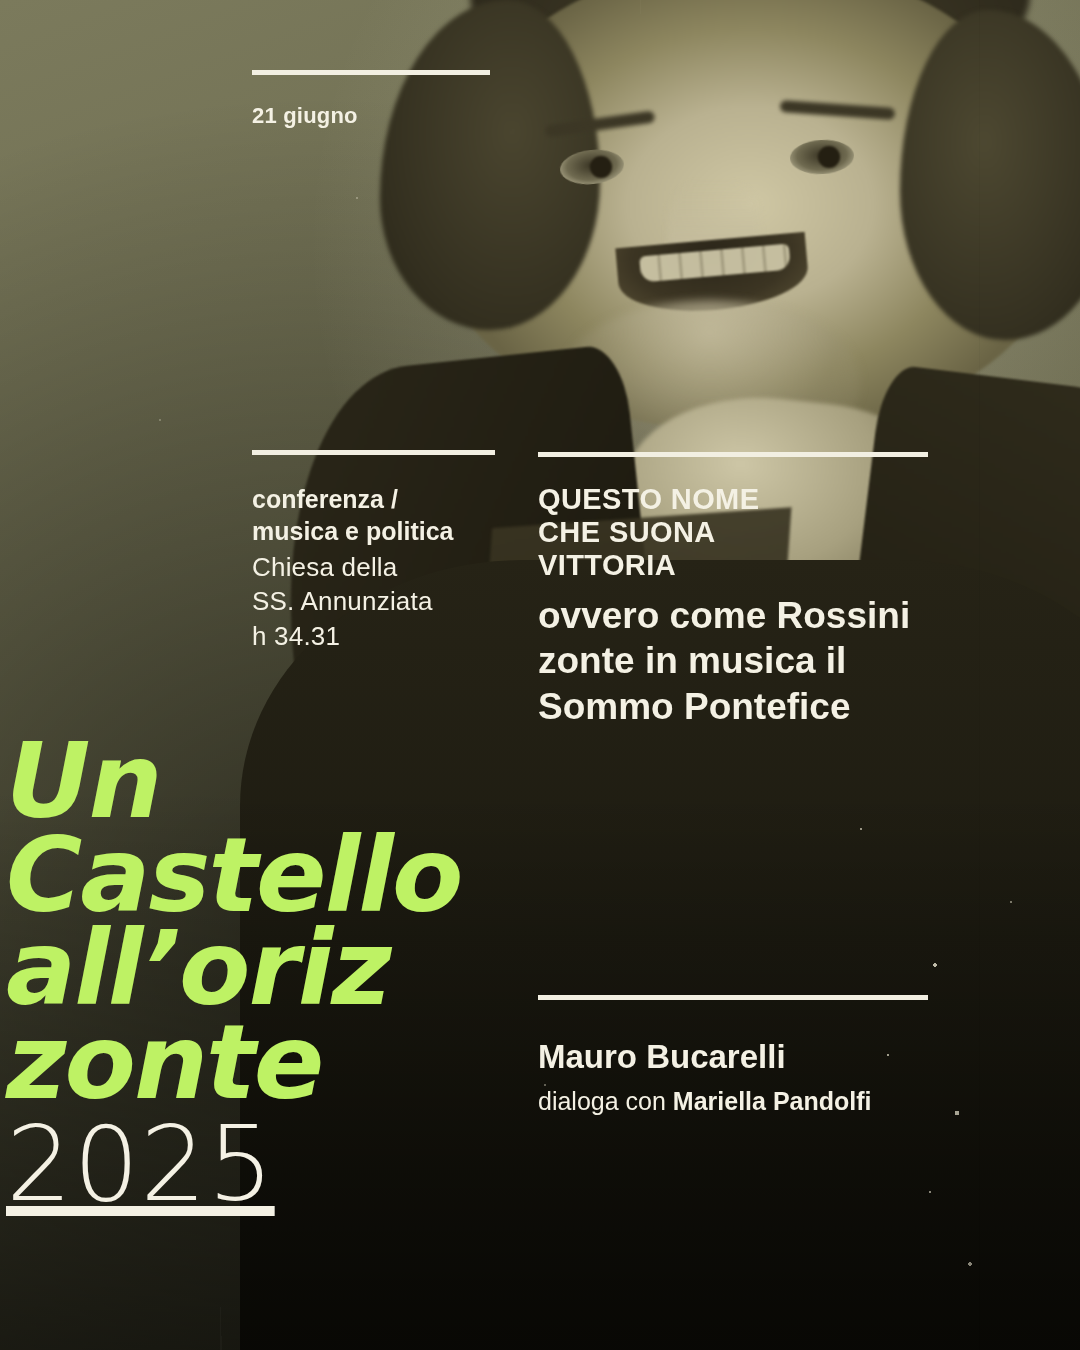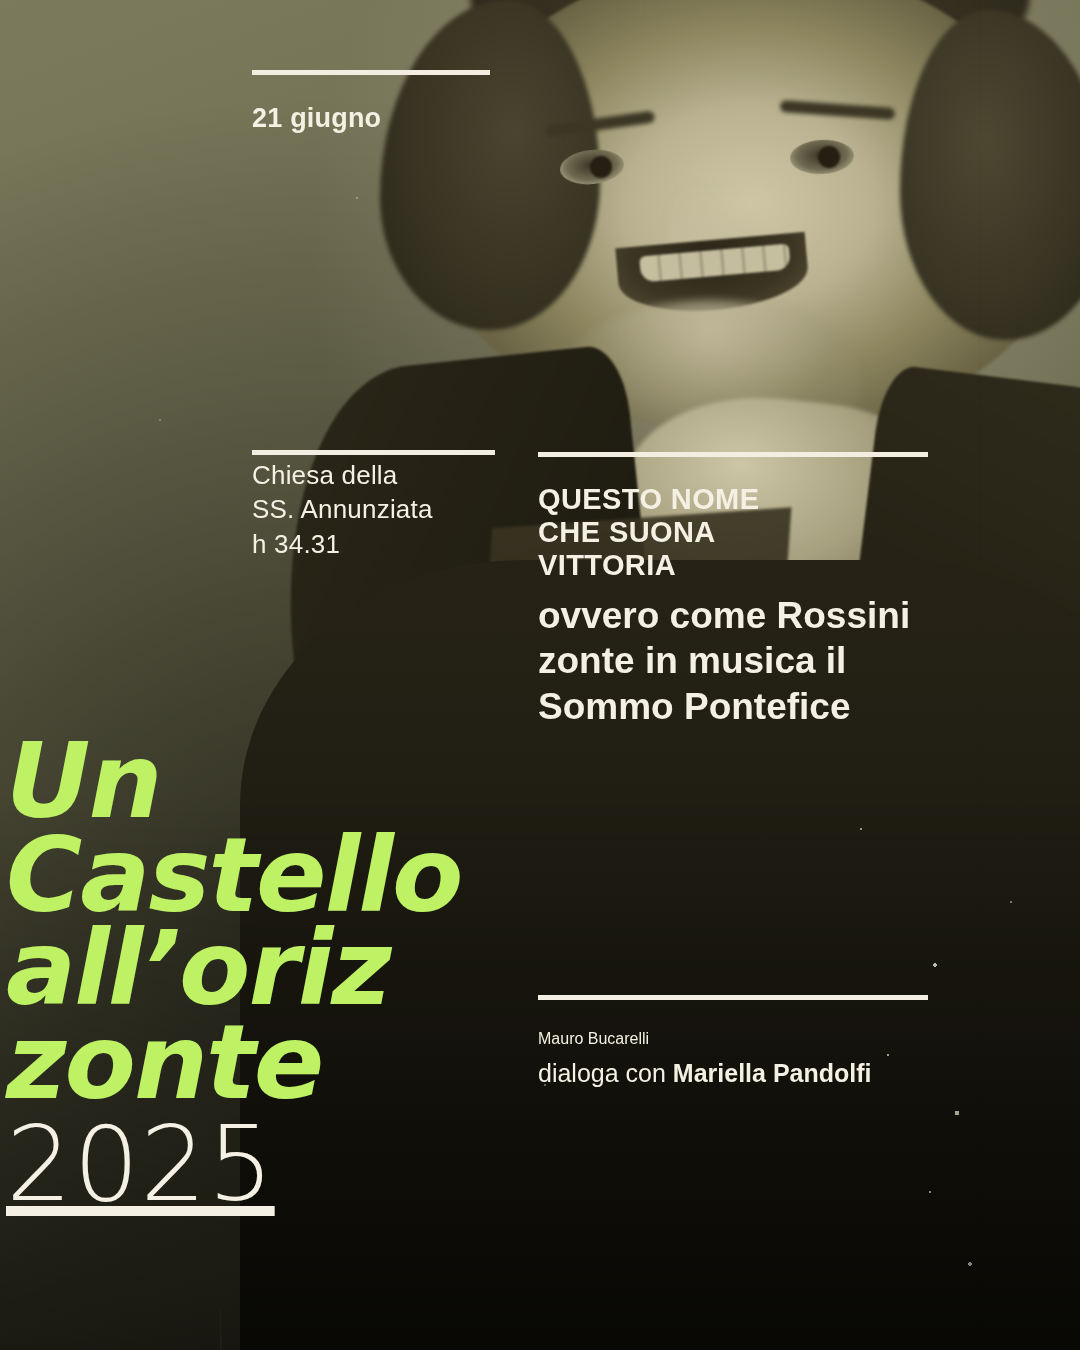--- a/index.html
+++ b/index.html
@@ -181,21 +181,21 @@
     height:5px;
   }
   .txt { color:#f4f1e4; }
 
   #date-block {
     position:absolute; left:252px; top:70px; width:240px;
   }
   #date-block .rule { width:238px; }
   #date-block .date {
     margin-top:28px;
-    font-size:27px; font-weight:bold; letter-spacing:0.2px;
+    font-size:22px; font-weight:bold; letter-spacing:0.2px;
   }
 
   #info-block {
     position:absolute; left:252px; top:450px; width:252px;
   }
   #info-block .rule { width:243px; }
   #info-block .cat {
     margin-top:28px;
     font-size:25px; font-weight:bold; line-height:1.28;
   }
@@ -218,22 +218,22 @@
   #title-block .sub {
     margin-top:12px;
     font-size:37px; font-weight:bold; line-height:1.22;
   }
 
   #speakers-block {
     position:absolute; left:538px; top:995px; width:420px;
   }
   #speakers-block .rule { width:390px; }
   #speakers-block .sp1 {
-    margin-top:30px;
-    font-size:16px; font-weight:normal;
+    margin-top:38px;
+    font-size:33px; font-weight:bold;
   }
   #speakers-block .sp2 {
     margin-top:11px;
     font-size:25px; font-weight:400;
   }
   #speakers-block .sp2 b { font-weight:bold; }
 
   #festival-block {
     position:absolute; left:6px; top:735px; width:540px;
   }
@@ -288,20 +288,22 @@
     <div class="grain"></div>
   </div>
 
   <div id="date-block">
     <div class="rule"></div>
     <div class="txt date">21 giugno</div>
   </div>
 
   <div id="info-block">
     <div class="rule"></div>
+    <div class="txt cat" style="white-space:pre-line">conferenza /
+musica e politica</div>
     <div class="txt venue" style="white-space:pre-line">Chiesa della
 SS. Annunziata
 h 34.31</div>
   </div>
 
   <div id="title-block">
     <div class="rule"></div>
     <div class="txt main" style="white-space:pre-line">QUESTO NOME
 CHE SUONA
 VITTORIA</div>

